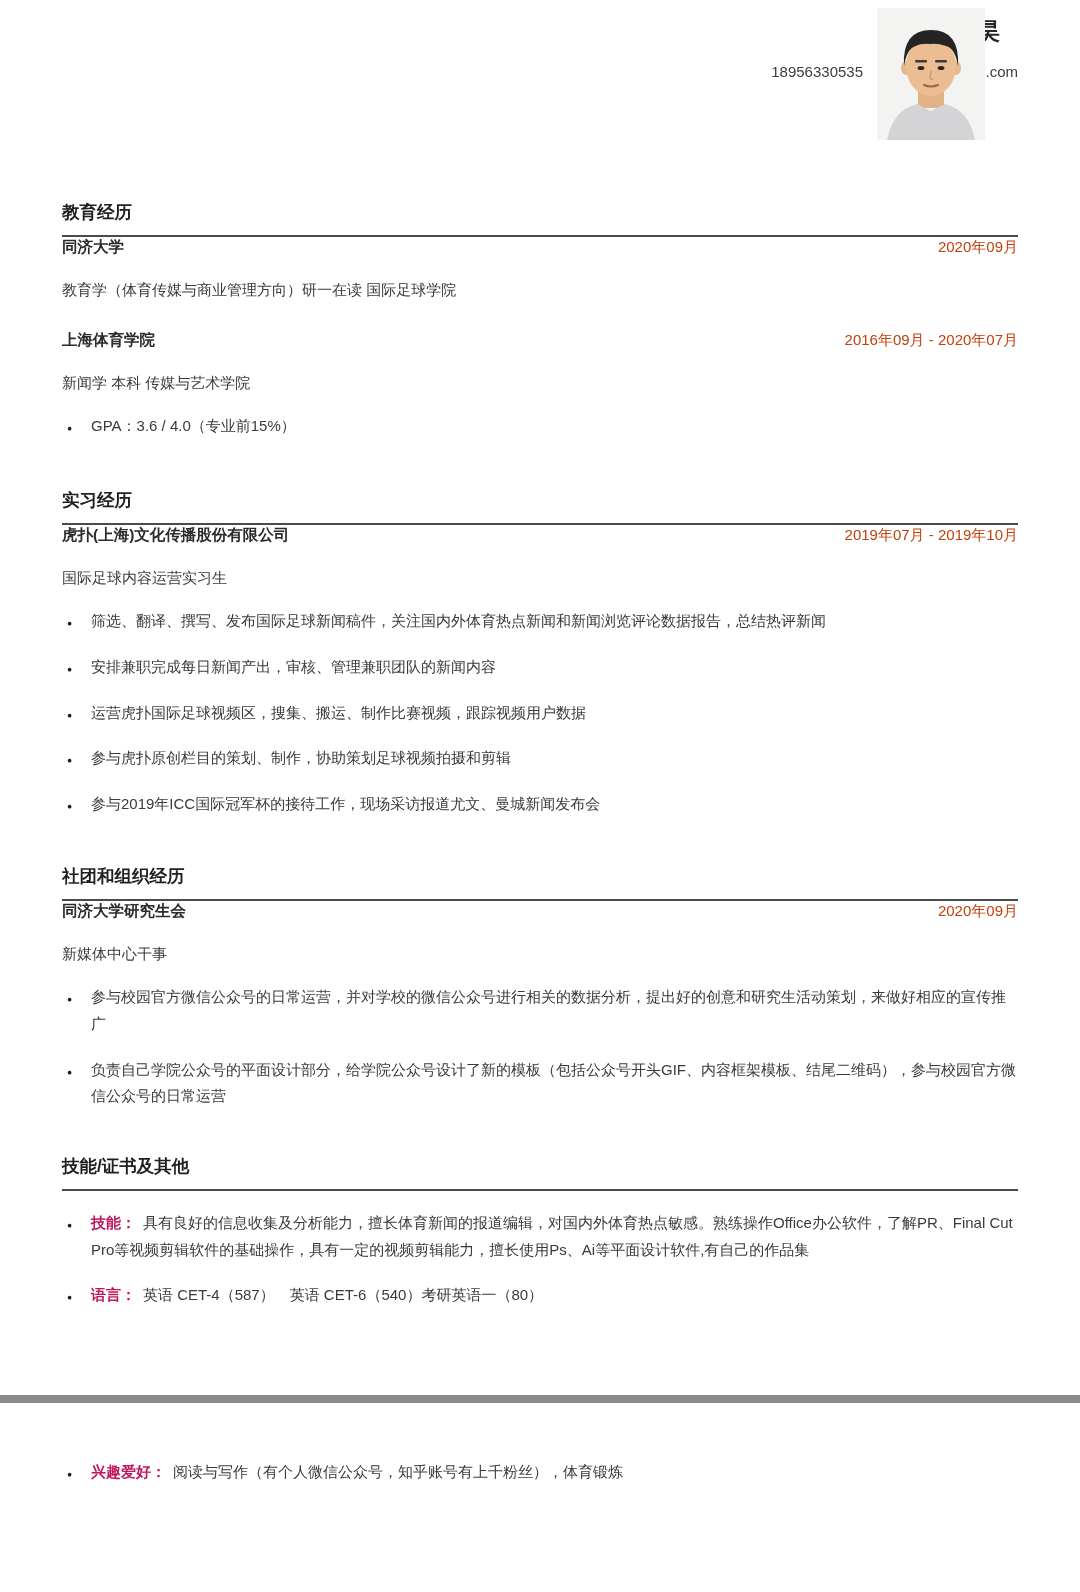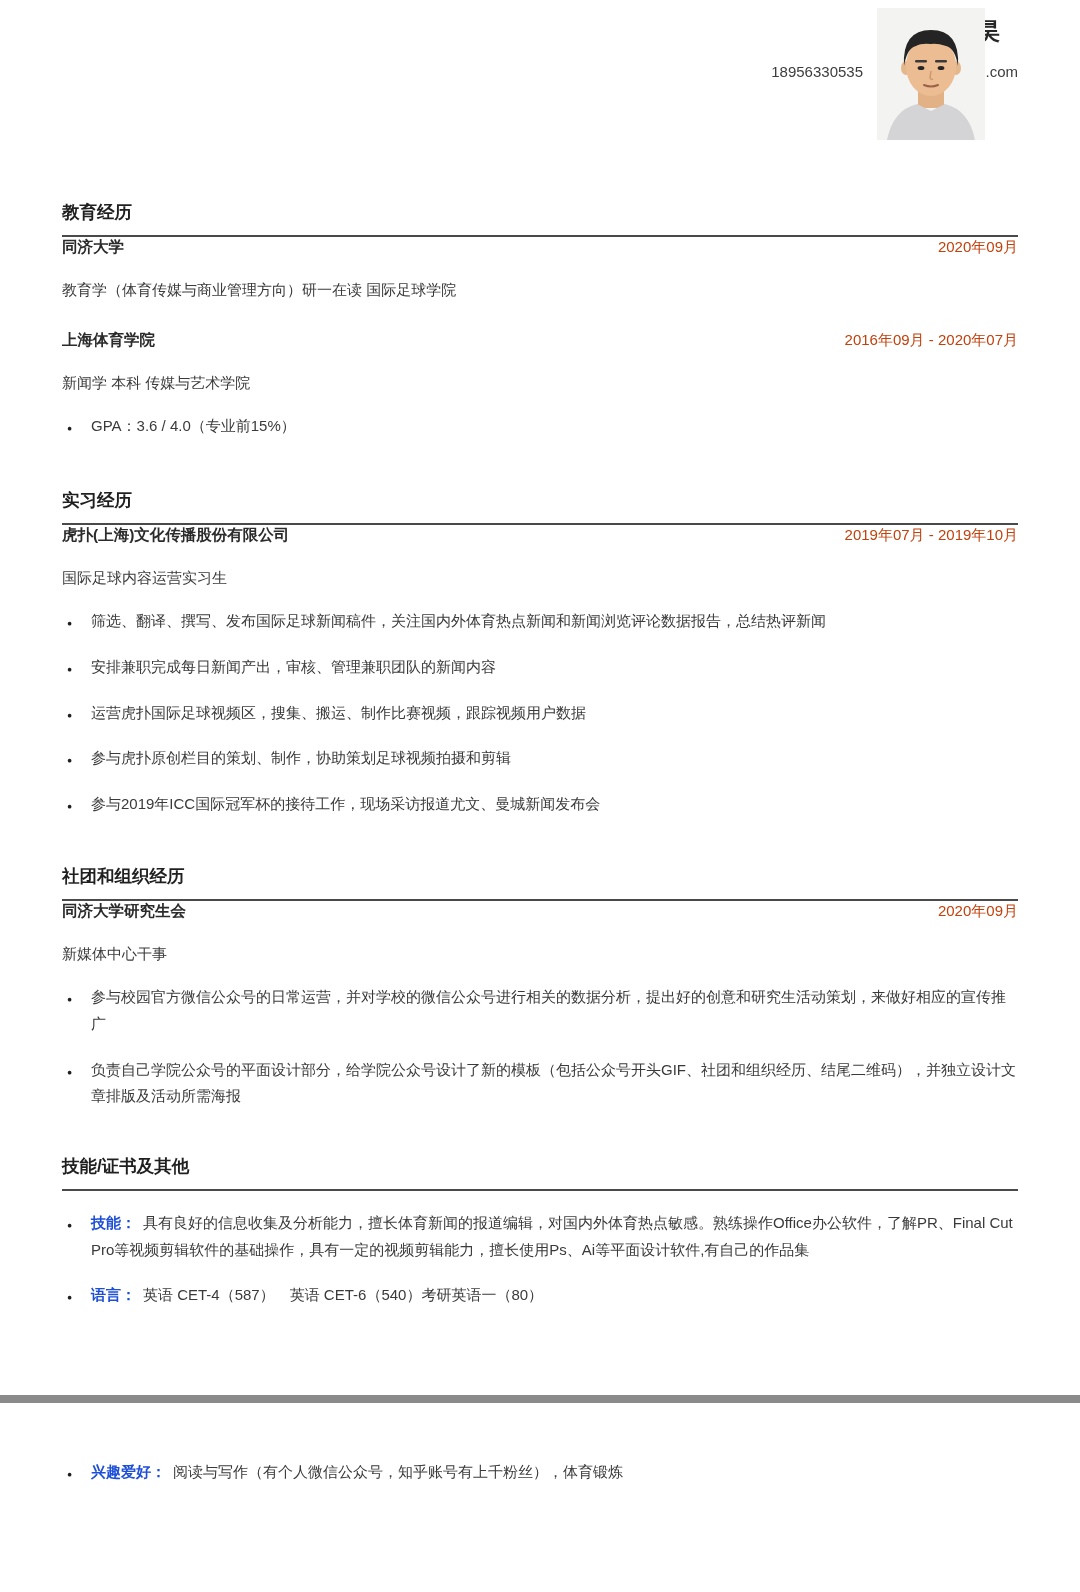--- a/index.html
+++ b/index.html
@@ -47,21 +47,21 @@
   .entry-desc{margin:21px 0 0;font-size:15px;line-height:1.5;}
   ul.bullets{list-style:none;margin:2px 0 0;padding:0;}
   ul.bullets li{
     position:relative;padding-left:29px;margin-top:19px;
     font-size:15px;line-height:1.78;
   }
   ul.bullets li::before{
     content:"●";position:absolute;left:5px;top:8px;
     font-size:8.5px;color:#1f1f1f;
   }
-  .lbl{font-weight:700;color:#1d4ed8;margin-right:7px;}
+  .lbl{font-weight:700;color:#be185d;margin-right:7px;}
   .page-divider{
     height:8px;background:var(--divider);
     margin:86px 0 0;width:1080px;margin-left:-62px;
   }
   .hobby-wrap{margin-top:56px;}
 </style>
 </head>
 <body>
 
 <div class="content">
@@ -110,21 +110,21 @@
   <section class="sec-org">
     <h2 class="sec-title">社团和组织经历</h2>
 
     <div class="entry-head">
       <span class="entry-title">同济大学研究生会</span>
       <span class="entry-date">2020年09月</span>
     </div>
     <p class="entry-desc">新媒体中心干事</p>
     <ul class="bullets">
       <li>参与校园官方微信公众号的日常运营，并对学校的微信公众号进行相关的数据分析，提出好的创意和研究生活动策划，来做好相应的宣传推广</li>
-      <li>负责自己学院公众号的平面设计部分，给学院公众号设计了新的模板（包括公众号开头GIF、社团和组织经历、结尾二维码），并独立设计文章排版及活动所需海报</li>
+      <li>负责自己学院公众号的平面设计部分，给学院公众号设计了新的模板（包括公众号开头GIF、内容框架模板、结尾二维码），参与校园官方微信公众号的日常运营</li>
     </ul>
   </section>
 
   <section class="sec-skill">
     <h2 class="sec-title">技能/证书及其他</h2>
     <ul class="bullets">
       <li>
         <span class="lbl">技能：</span><span>具有良好的信息收集及分析能力，擅长体育新闻的报道编辑，对国内外体育热点敏感。熟练操作Office办公软件，了解PR、Final Cut Pro等视频剪辑软件的基础操作，具有一定的视频剪辑能力，擅长使用Ps、Ai等平面设计软件,有自己的作品集</span>
       </li>
       <li>

